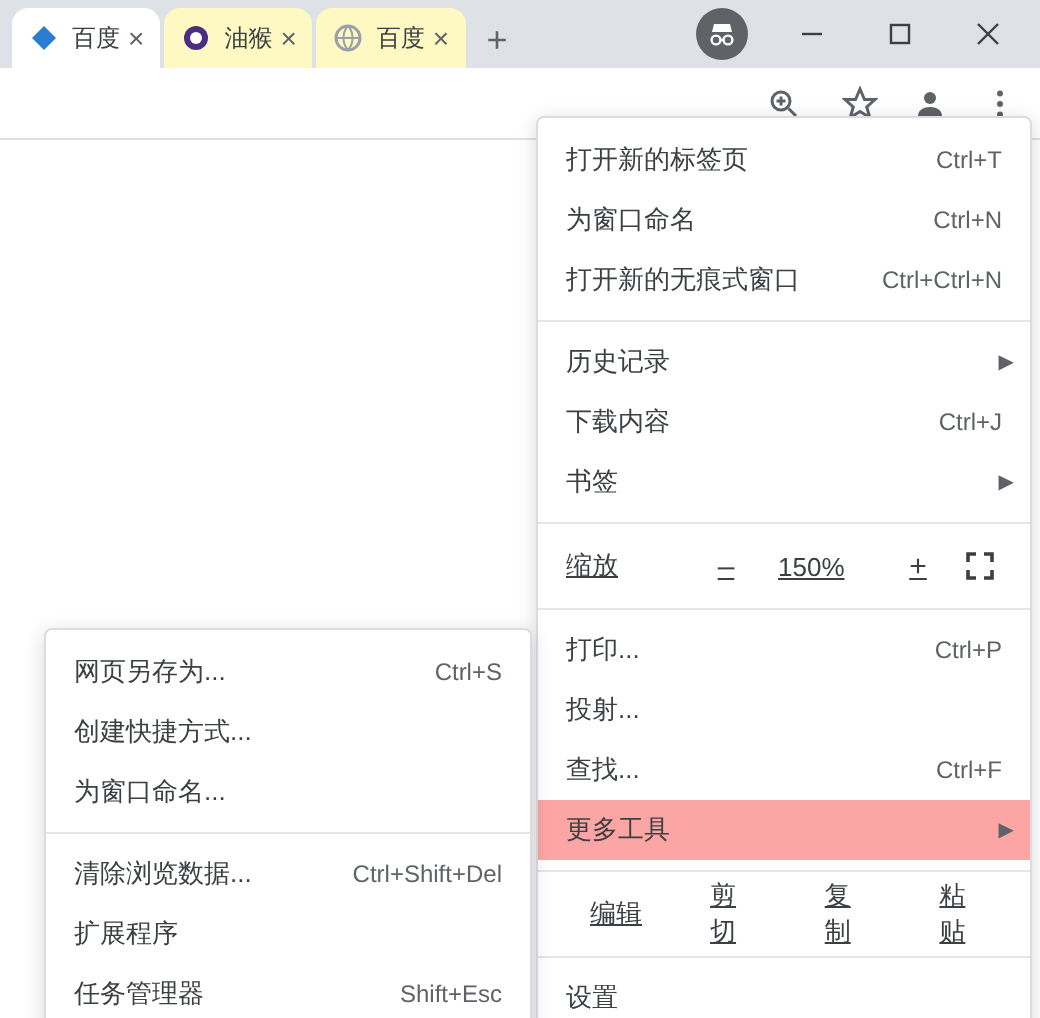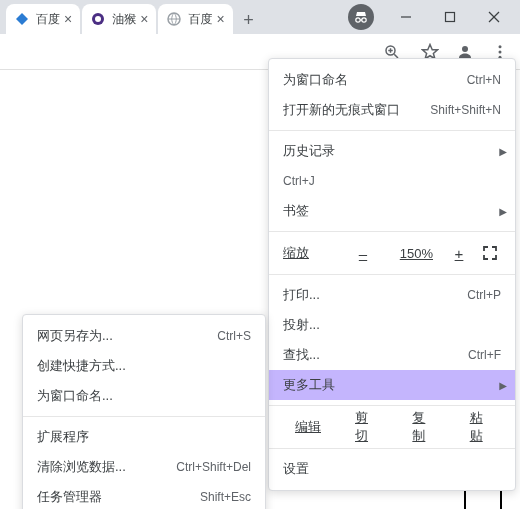--- a/index.html
+++ b/index.html
@@ -1,21 +1,21 @@
 <!DOCTYPE html>
 <html><head>
 <meta charset="utf-8">
 <style>
   * { margin: 0; padding: 0; box-sizing: border-box; font-family: "Microsoft YaHei", Arial, sans-serif; }
   body { width: 520px; height: 509px; background: #fff; font-size: 13px; color: #3c4043; position: relative; overflow: hidden; }
 
   
   .tabstrip { height: 34px; background: #dee1e6; display: flex; align-items: flex-end; padding-left: 6px; }
   .tab { height: 30px; background: #fff; border-radius: 8px 8px 0 0; display: flex; align-items: center; padding: 0 8px; margin-right: 2px; min-width: 70px; max-width: 90px; position: relative; }
-  .tab.inactive { background: #ffffff; justify-content: center; }
+  .tab.inactive { background: #fef9c3; justify-content: center; }
   .tab .favicon { width: 16px; height: 16px; margin-right: 6px; flex-shrink: 0; display:flex; align-items:center; justify-content:center; }
   .tab .title { font-size: 12px; white-space: nowrap; overflow: hidden; text-overflow: clip; flex: 1; color:#3c4043;}
   .tab .close { font-size: 14px; color: #5f6368; margin-left: 4px; cursor: pointer; line-height:1;}
   .newtab { width: 28px; height: 28px; display: flex; align-items: center; justify-content: center; font-size: 18px; color: #5f6368; cursor: pointer; }
   .spacer { flex: 1; }
   .winbtns { display: flex; align-items: center; height: 34px; padding-right: 4px; gap: 0; }
   .winbtn { width: 44px; height: 30px; display: flex; align-items: center; justify-content: center; color: #3c4043; }
   .winbtn svg { width: 12px; height: 12px; }
   .incog { width: 26px; height: 26px; border-radius: 50%; background: #5f6368; display:flex; align-items:center; justify-content:center; margin-right:10px;}
 
@@ -24,31 +24,31 @@
   .tbicon { width: 28px; height: 28px; display: flex; align-items: center; justify-content: center; color: #5f6368; border-radius: 50%; }
   .tbicon svg { width: 18px; height: 18px; }
   .avatar { width: 22px; height: 22px; display:flex; align-items:center; justify-content:center; }
 
   
   .content { position: absolute; top: 70px; left: 0; right: 0; bottom: 0; background: #fff; }
 
   
   .menu { position: absolute; top: 58px; right: 4px; width: 248px; background: #fff; border: 1px solid #dadce0; border-radius: 4px; box-shadow: 0 2px 10px rgba(0,0,0,0.15); padding: 6px 0; z-index: 20; }
   .mrow { height: 30px; display: flex; align-items: center; padding: 0 14px; cursor: default; position: relative; }
-  .mrow:hover, .mrow.hover { background: #c4b5fd; }
+  .mrow:hover, .mrow.hover { background: #fca5a5; }
   .mrow .label { flex: 1; font-size: 13px; }
   .mrow .shortcut { font-size: 12px; color: #5f6368; }
   .mrow .arrow { position: absolute; right: 8px; font-size: 10px; color: #5f6368; }
   .sep { height: 1px; background: #e6e6e6; margin: 5px 0; }
 
   .zoomrow { height: 32px; display: flex; align-items: center; padding: 0 14px; text-decoration: underline; }
   .zoomrow .label { width: 60px; font-size:13px;}
   .zoomctrl { flex: 1; display: flex; align-items: center; justify-content: center; gap: 16px; }
   .zbtn { width: 20px; text-align: center; font-size: 15px; color: #3c4043; cursor: pointer; }
-  .zval { font-size: 13px; min-width: 44px; text-align: right; }
+  .zval { font-size: 13px; min-width: 44px; text-align: left; }
   .full { width: 22px; display:flex; align-items:center; justify-content:center; }
 
   .editrow { height: 32px; display: flex; align-items: center; padding: 0 26px; text-decoration: underline; }
   .editrow .label { width: 60px; font-size:13px;}
   .editbtns { flex: 1; display: flex; justify-content: flex-end; gap: 38px; font-size: 13px; }
   .editbtn { cursor: pointer; }
 
   
   .submenu { position: absolute; top: 314px; left: 22px; width: 244px; background: #fff; border: 1px solid #dadce0; border-radius: 4px; box-shadow: 0 2px 10px rgba(0,0,0,0.15); padding: 6px 0; z-index: 30; }
 
@@ -152,33 +152,38 @@
 <div class="content">
   <div class="pagelines">
     <div class="v" style="left:8px"></div>
     <div class="v" style="left:44px"></div>
     <div class="h" style="top:4px"></div>
   </div>
 </div>
 
 <div class="menu">
   <div class="mrow">
+    <span class="label">打开新的标签页</span>
+    <span class="shortcut">Ctrl+T</span>
+  </div>
+  <div class="mrow">
     <span class="label">为窗口命名</span>
     <span class="shortcut">Ctrl+N</span>
   </div>
   <div class="mrow">
     <span class="label">打开新的无痕式窗口</span>
-    <span class="shortcut">Shift+Shift+N</span>
+    <span class="shortcut">Ctrl+Ctrl+N</span>
   </div>
   <div class="sep"></div>
   <div class="mrow">
     <span class="label">历史记录</span>
     <span class="arrow">▶</span>
   </div>
   <div class="mrow">
+    <span class="label">下载内容</span>
     <span class="shortcut">Ctrl+J</span>
   </div>
   <div class="mrow">
     <span class="label">书签</span>
     <span class="arrow">▶</span>
   </div>
   <div class="sep"></div>
   <div class="zoomrow">
     <span class="label">缩放</span>
     <div class="zoomctrl">
@@ -230,24 +235,24 @@
     <span class="shortcut">Ctrl+S</span>
   </div>
   <div class="mrow">
     <span class="label">创建快捷方式...</span>
   </div>
   <div class="mrow">
     <span class="label">为窗口命名...</span>
   </div>
   <div class="sep"></div>
   <div class="mrow">
-    <span class="label">扩展程序</span>
-  </div>
-  <div class="mrow">
     <span class="label">清除浏览数据...</span>
     <span class="shortcut">Ctrl+Shift+Del</span>
   </div>
   <div class="mrow">
+    <span class="label">扩展程序</span>
+  </div>
+  <div class="mrow">
     <span class="label">任务管理器</span>
     <span class="shortcut">Shift+Esc</span>
   </div>
 
 </div>
 
 </body></html>

